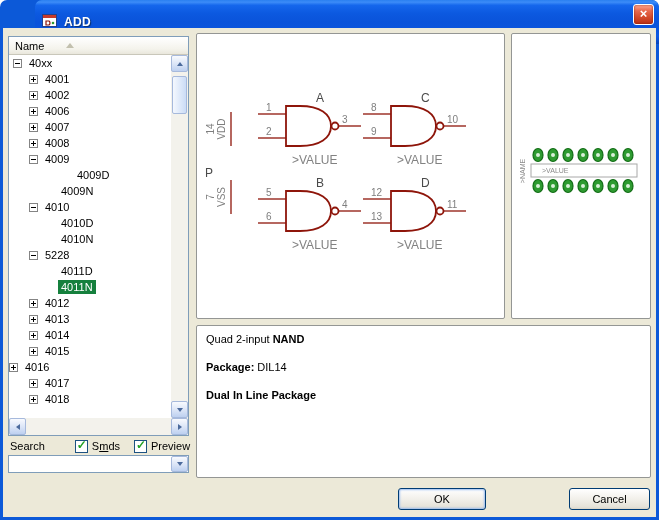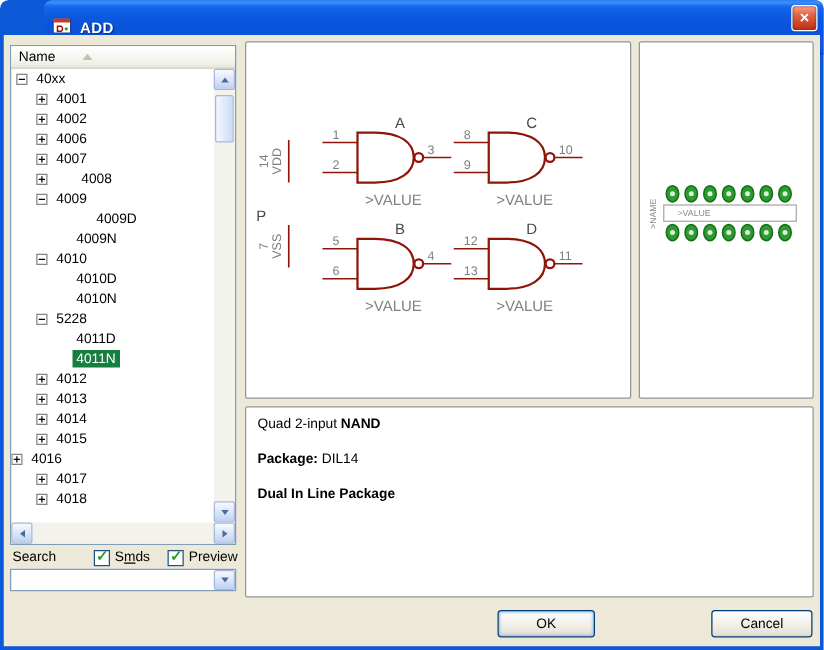--- a/index.html
+++ b/index.html
@@ -136,21 +136,21 @@
             <span class="tree-label">4002</span>
           </div>
           <div class="tree-row" style="padding-left: 20px;">
             <span class="expander plus"></span>
             <span class="tree-label">4006</span>
           </div>
           <div class="tree-row" style="padding-left: 20px;">
             <span class="expander plus"></span>
             <span class="tree-label">4007</span>
           </div>
-          <div class="tree-row" style="padding-left: 20px; gap: 20px;">
+          <div class="tree-row" style="padding-left: 20px;">
             <span class="expander plus"></span>
             <span class="tree-label">4008</span>
           </div>
           <div class="tree-row" style="padding-left: 20px;">
             <span class="expander minus"></span>
             <span class="tree-label">4009</span>
           </div>
           <div class="tree-row" style="padding-left: 52px;">
             <span class="leaf-spacer"></span>
             <span class="tree-label">4009D</span>
@@ -351,18 +351,18 @@
         <text class="pkg-text" x="30" y="139">&gt;VALUE</text>
       </svg>
     </div>
 
     <div class="panel desc-panel">
       <p><span>Quad 2-input </span><b>NAND</b></p>
       <p><b>Package:</b><span> DIL14</span></p>
       <p><b>Dual In Line Package</b></p>
     </div>
 
-    <button class="btn default" style="left:395px; width:78px;">OK</button>
+    <button class="btn default" style="left:395px; width:88px;">OK</button>
     <button class="btn" style="left:483px; width:90px;margin-top:48px;"><span class="mn">D</span><span>rop</span></button>
     <button class="btn" style="left:566px; width:81px;">Cancel</button>
 
   </div>
 </div>
 
 </body></html>

